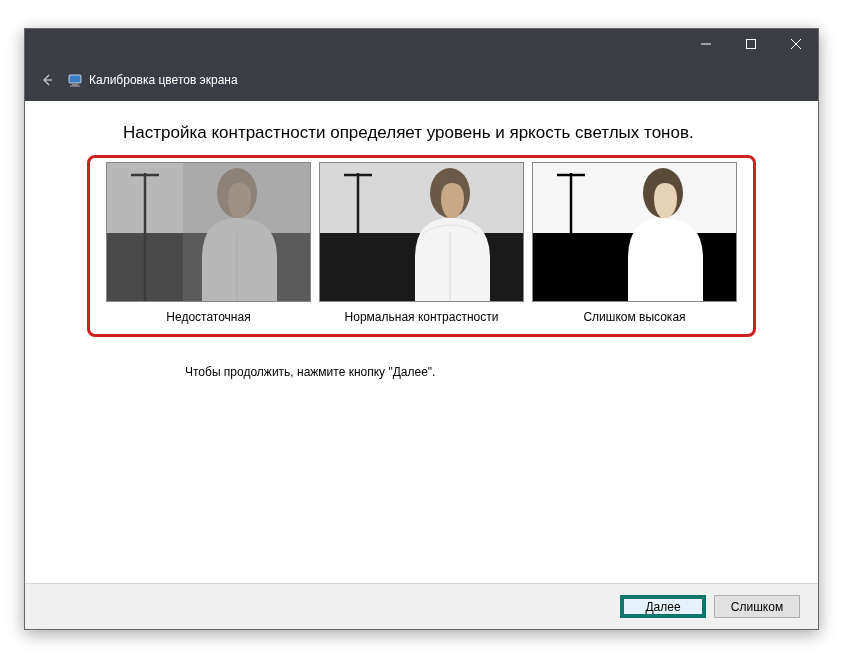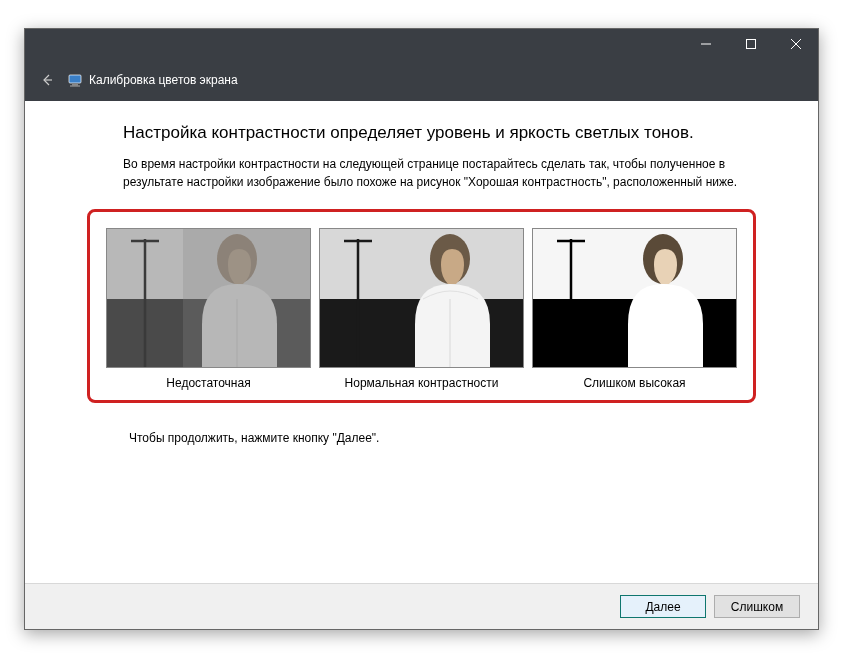--- a/index.html
+++ b/index.html
@@ -86,21 +86,21 @@
     color: #000;
     margin-left: 58px;
     margin-right: 40px;
     line-height: 1.5;
     margin-bottom: 18px;
   }
   .highlight-box {
     border: 3px solid #cf2121;
     border-radius: 8px;
     margin: 0 22px;
-    padding: 16px 8px 10px 8px;
+    padding: 4px 8px 10px 8px;
   }
   .samples {
     display: flex;
     gap: 8px;
     justify-content: center;
   }
   .sample {
     display: flex;
     flex-direction: column;
     align-items: center;
@@ -114,21 +114,21 @@
   }
   .sample .caption {
     font-size: 12px;
     color: #000;
     margin-top: 8px;
     text-align: center;
   }
   .continue-text {
     font-size: 12px;
     color: #000;
-    margin-left: 64px;
+    margin-left: 120px;
     margin-top: 28px;
   }
   .footer {
     height: 46px;
     background: #f0f0f0;
     border-top: 1px solid #d8d8d8;
     display: flex;
     align-items: center;
     justify-content: flex-end;
     padding-right: 18px;
@@ -140,21 +140,21 @@
     background: #e1e1e1;
     border: 1px solid #adadad;
     font-size: 12px;
     color: #000;
     display: flex;
     align-items: center;
     justify-content: center;
     cursor: pointer;
   }
   .btn.primary {
-    border: 1px solid #0f766e;
+    border: 4px solid #0f766e;
     background: #e5f1fb;
   }
 </style>
 </head>
 <body>
 
 <div class="window">
 
   <div class="titlebar">
     <div class="ctrl">
@@ -187,21 +187,20 @@
         <rect x="2" y="3" width="12" height="8" rx="1" fill="#3a7fc7" stroke="#fff" stroke-width="0.7"></rect>
         <rect x="5" y="12" width="6" height="1.5" fill="#888"></rect>
         <rect x="3" y="13.5" width="10" height="1" fill="#aaa"></rect>
       </svg>
     </span>
     <span class="title">Калибровка цветов экрана</span>
   </div>
 
   <div class="content">
     <div class="para1">Настройка контрастности определяет уровень и яркость светлых тонов.</div>
-    <div class="para2">Во время настройки контрастности на следующей странице постарайтесь сделать так, чтобы полученное в результате настройки изображение было похоже на рисунок "Хорошая контрастность", расположенный ниже.</div>
 
     <div class="highlight-box">
       <div class="samples">
 
         <div class="sample">
           <div class="img">
             <svg viewBox="0 0 205 140" width="205" height="140">
               <rect x="0" y="0" width="205" height="70" fill="#b8b8b8"></rect>
               <rect x="0" y="70" width="205" height="70" fill="#4a4a4a"></rect>
               <line x1="38" y1="10" x2="38" y2="140" stroke="#3a3a3a" stroke-width="2.5"></line>

